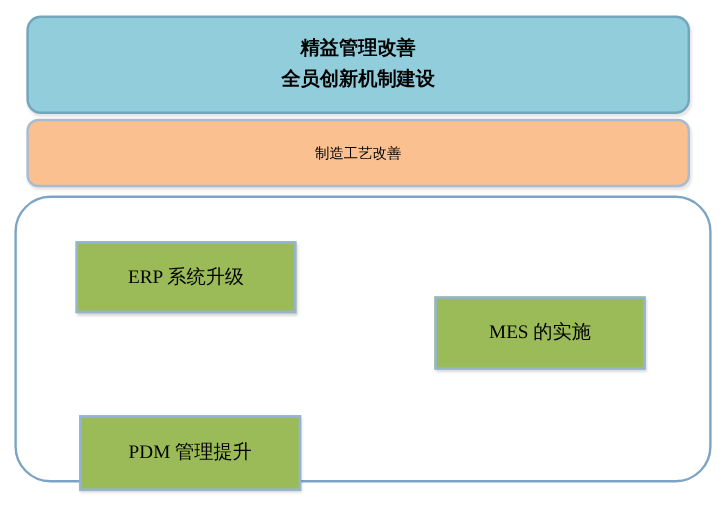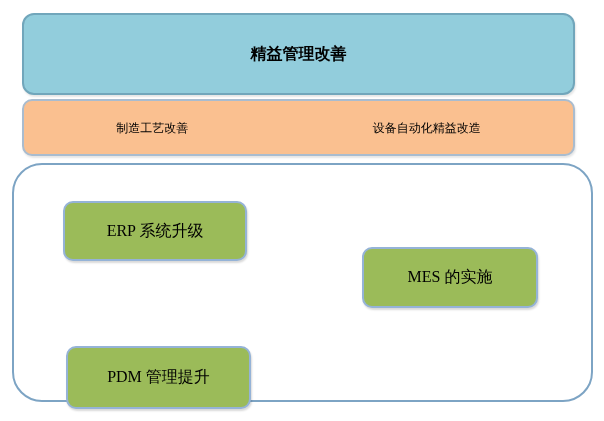--- a/index.html
+++ b/index.html
@@ -61,45 +61,45 @@
     left: 12px; top: 163px; width: 581px; height: 239px;
     background: #ffffff;
     border: 2px solid #7DA4C4;
     border-radius: 30px;
   }
 
   
   .sys-box {
     background: #9BBB59;
     border: 2px solid #95B3D7;
-    border-radius: 10px;
+    border-radius: 0;
     display: flex;
     align-items: center;
     justify-content: center;
     font-size: 16px;
     white-space: nowrap;
     box-shadow: 1px 2px 2px rgba(0,0,0,0.15);
   }
   .sys-erp { left: 63px;  top: 201px; width: 184px; height: 60px; }
   .sys-mes { left: 362px; top: 200px; width: 176px; height: 61px; margin-top: 47px; }
   .sys-pdm { left: 66px;  top: 298px; width: 185px; height: 63px; margin-top: 48px; }
   .sys-oa  { left: 333px; top: 296px; width: 205px; height: 62px; }
 </style>
 </head>
 <body>
 
 <div id="stage">
 
   <div class="abs header-box">
     <div class="header-line">精益管理改善</div>
+    <div class="header-line">全员创新机制建设</div>
   </div>
 
   <div class="abs process-bar">
     <div class="process-label">制造工艺改善</div>
-    <div class="process-label">设备自动化精益改造</div>
   </div>
 
   <div class="abs systems-container"></div>
 
   <div class="abs sys-box sys-erp">
     <span>ERP 系统升级</span>
   </div>
 
   <div class="abs sys-box sys-mes">
     <span>MES 的实施</span>

